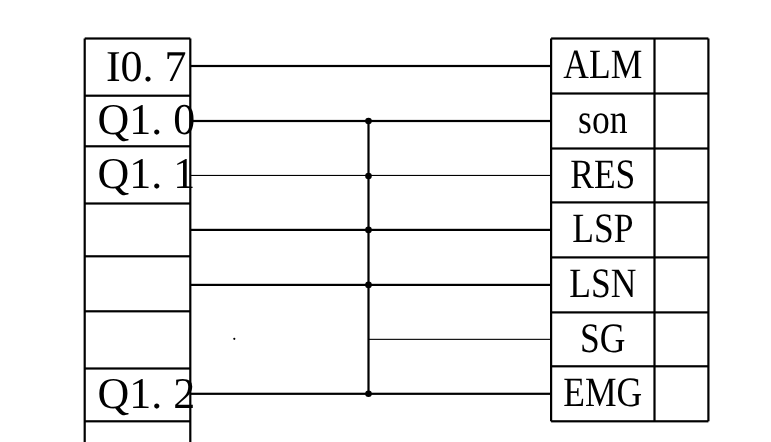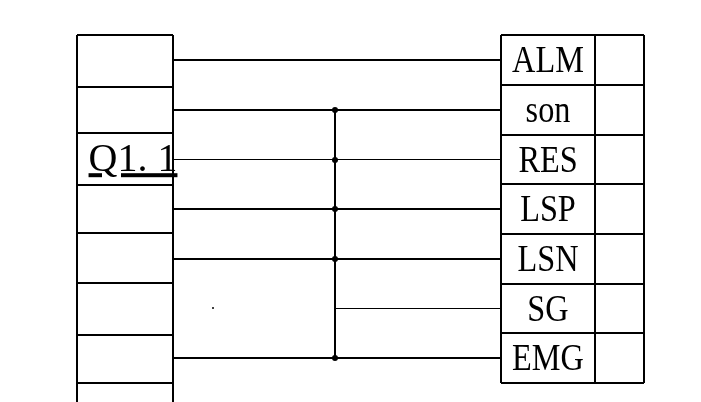--- a/index.html
+++ b/index.html
@@ -28,27 +28,30 @@
     <div class="ln" style="left: 172.15px; top: 35px; width: 1.7px; height: 367px;"></div>
     <div class="ln" style="left: 77px; top: 34.15px; width: 96px; height: 1.7px;"></div>
     <div class="ln" style="left: 77px; top: 86.15px; width: 96px; height: 1.7px;"></div>
     <div class="ln" style="left: 77px; top: 132.15px; width: 96px; height: 1.7px;"></div>
     <div class="ln" style="left: 77px; top: 184.15px; width: 96px; height: 1.7px;"></div>
     <div class="ln" style="left: 77px; top: 232.15px; width: 96px; height: 1.7px;"></div>
     <div class="ln" style="left: 77px; top: 282.15px; width: 96px; height: 1.7px;"></div>
     <div class="ln" style="left: 77px; top: 334.15px; width: 96px; height: 1.7px;"></div>
     <div class="ln" style="left: 77px; top: 382.15px; width: 96px; height: 1.7px;"></div>
     <div class="cell-hit" style="left: 77px; top: 35px; width: 96px; height: 52px;"></div>
+    <div class="plabel left-label" style="left: 133px; top: 61px;">I0. 7</div>
     <div class="cell-hit" style="left: 77px; top: 87px; width: 96px; height: 46px;"></div>
+    <div class="plabel left-label" style="left: 133px; top: 110px;">Q1. 0</div>
     <div class="cell-hit" style="left: 77px; top: 133px; width: 96px; height: 52px;"></div>
-    <div class="plabel left-label" style="left: 133px; top: 159px; text-decoration: underline;">Q1. 1</div>
+    <div class="plabel left-label" style="left: 133px; top: 159px;">Q1. 1</div>
     <div class="cell-hit" style="left: 77px; top: 185px; width: 96px; height: 48px;"></div>
     <div class="cell-hit" style="left: 77px; top: 233px; width: 96px; height: 50px;"></div>
     <div class="cell-hit" style="left: 77px; top: 283px; width: 96px; height: 52px;"></div>
     <div class="cell-hit" style="left: 77px; top: 335px; width: 96px; height: 48px;"></div>
+    <div class="plabel left-label" style="left: 133px; top: 359px;">Q1. 2</div>
     <div class="cell-hit" style="left: 77px; top: 383px; width: 96px; height: 19px;"></div>
     <div class="ln" style="left: 500.15px; top: 35px; width: 1.7px; height: 348px;"></div>
     <div class="ln" style="left: 594.15px; top: 35px; width: 1.7px; height: 348px;"></div>
     <div class="ln" style="left: 643.15px; top: 35px; width: 1.7px; height: 348px;"></div>
     <div class="ln" style="left: 501px; top: 34.15px; width: 143px; height: 1.7px;"></div>
     <div class="ln" style="left: 501px; top: 84.15px; width: 143px; height: 1.7px;"></div>
     <div class="ln" style="left: 501px; top: 134.15px; width: 143px; height: 1.7px;"></div>
     <div class="ln" style="left: 501px; top: 183.15px; width: 143px; height: 1.7px;"></div>
     <div class="ln" style="left: 501px; top: 233.15px; width: 143px; height: 1.7px;"></div>
     <div class="ln" style="left: 501px; top: 283.15px; width: 143px; height: 1.7px;"></div>

